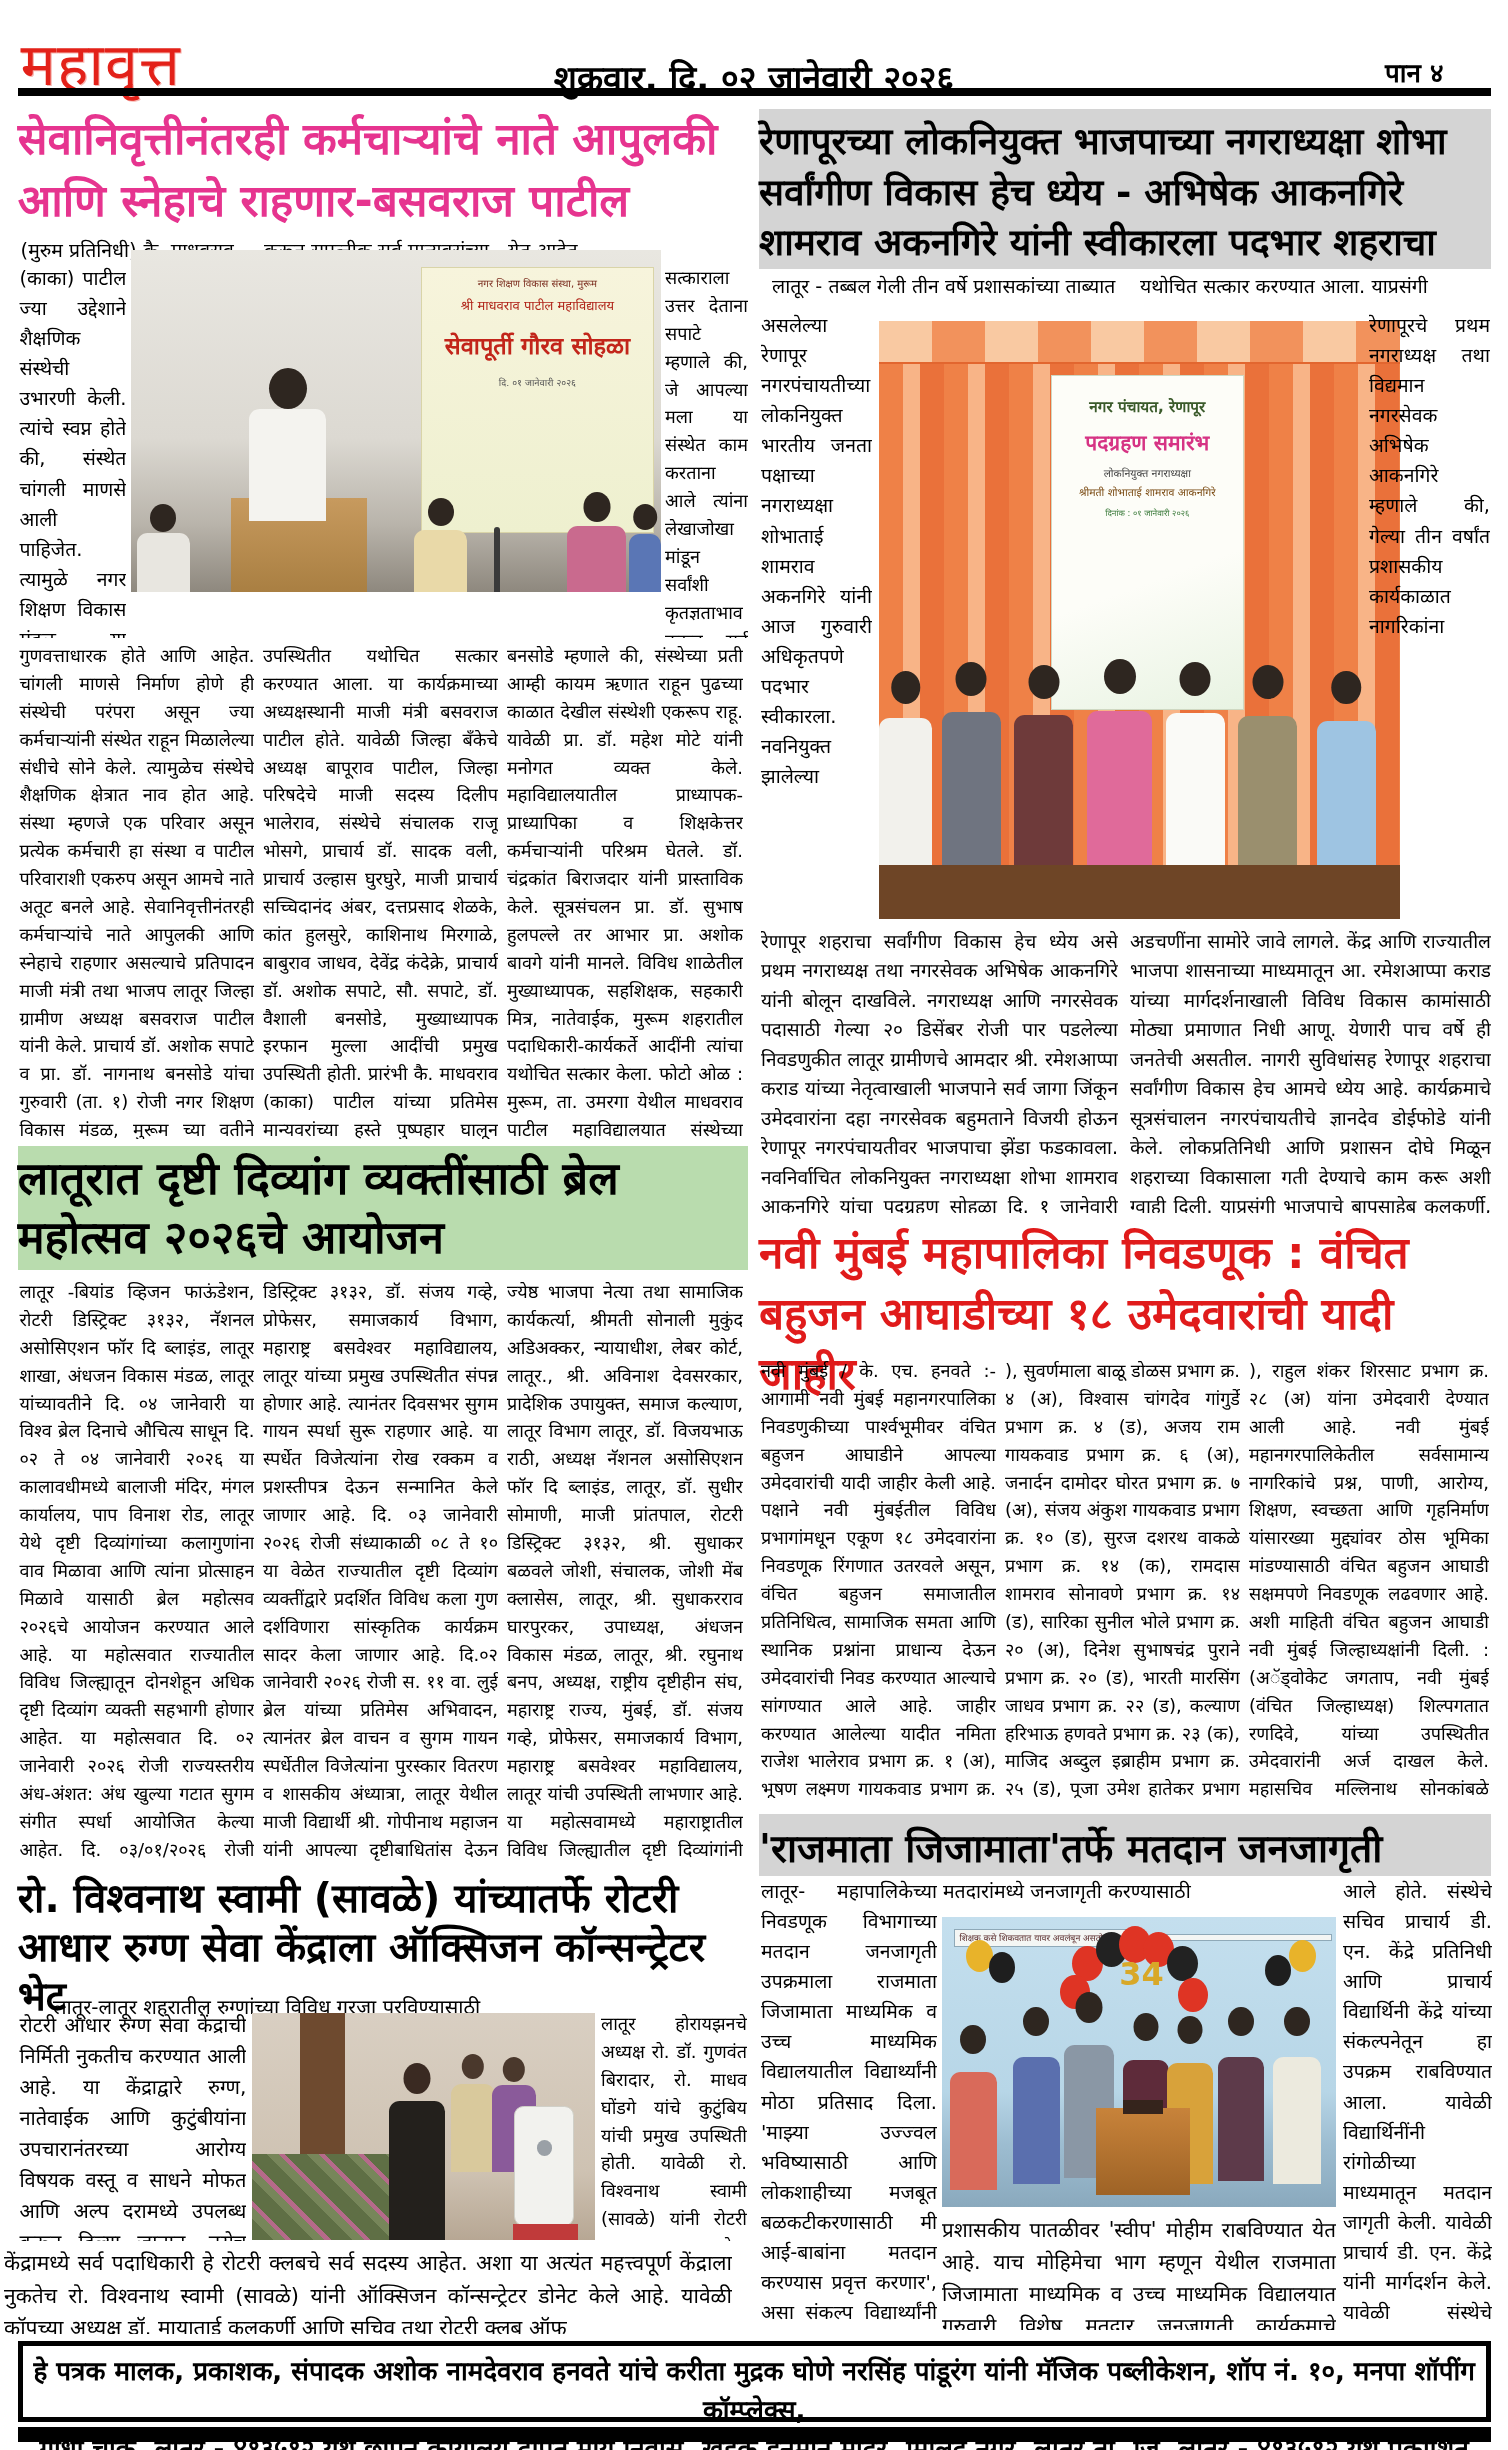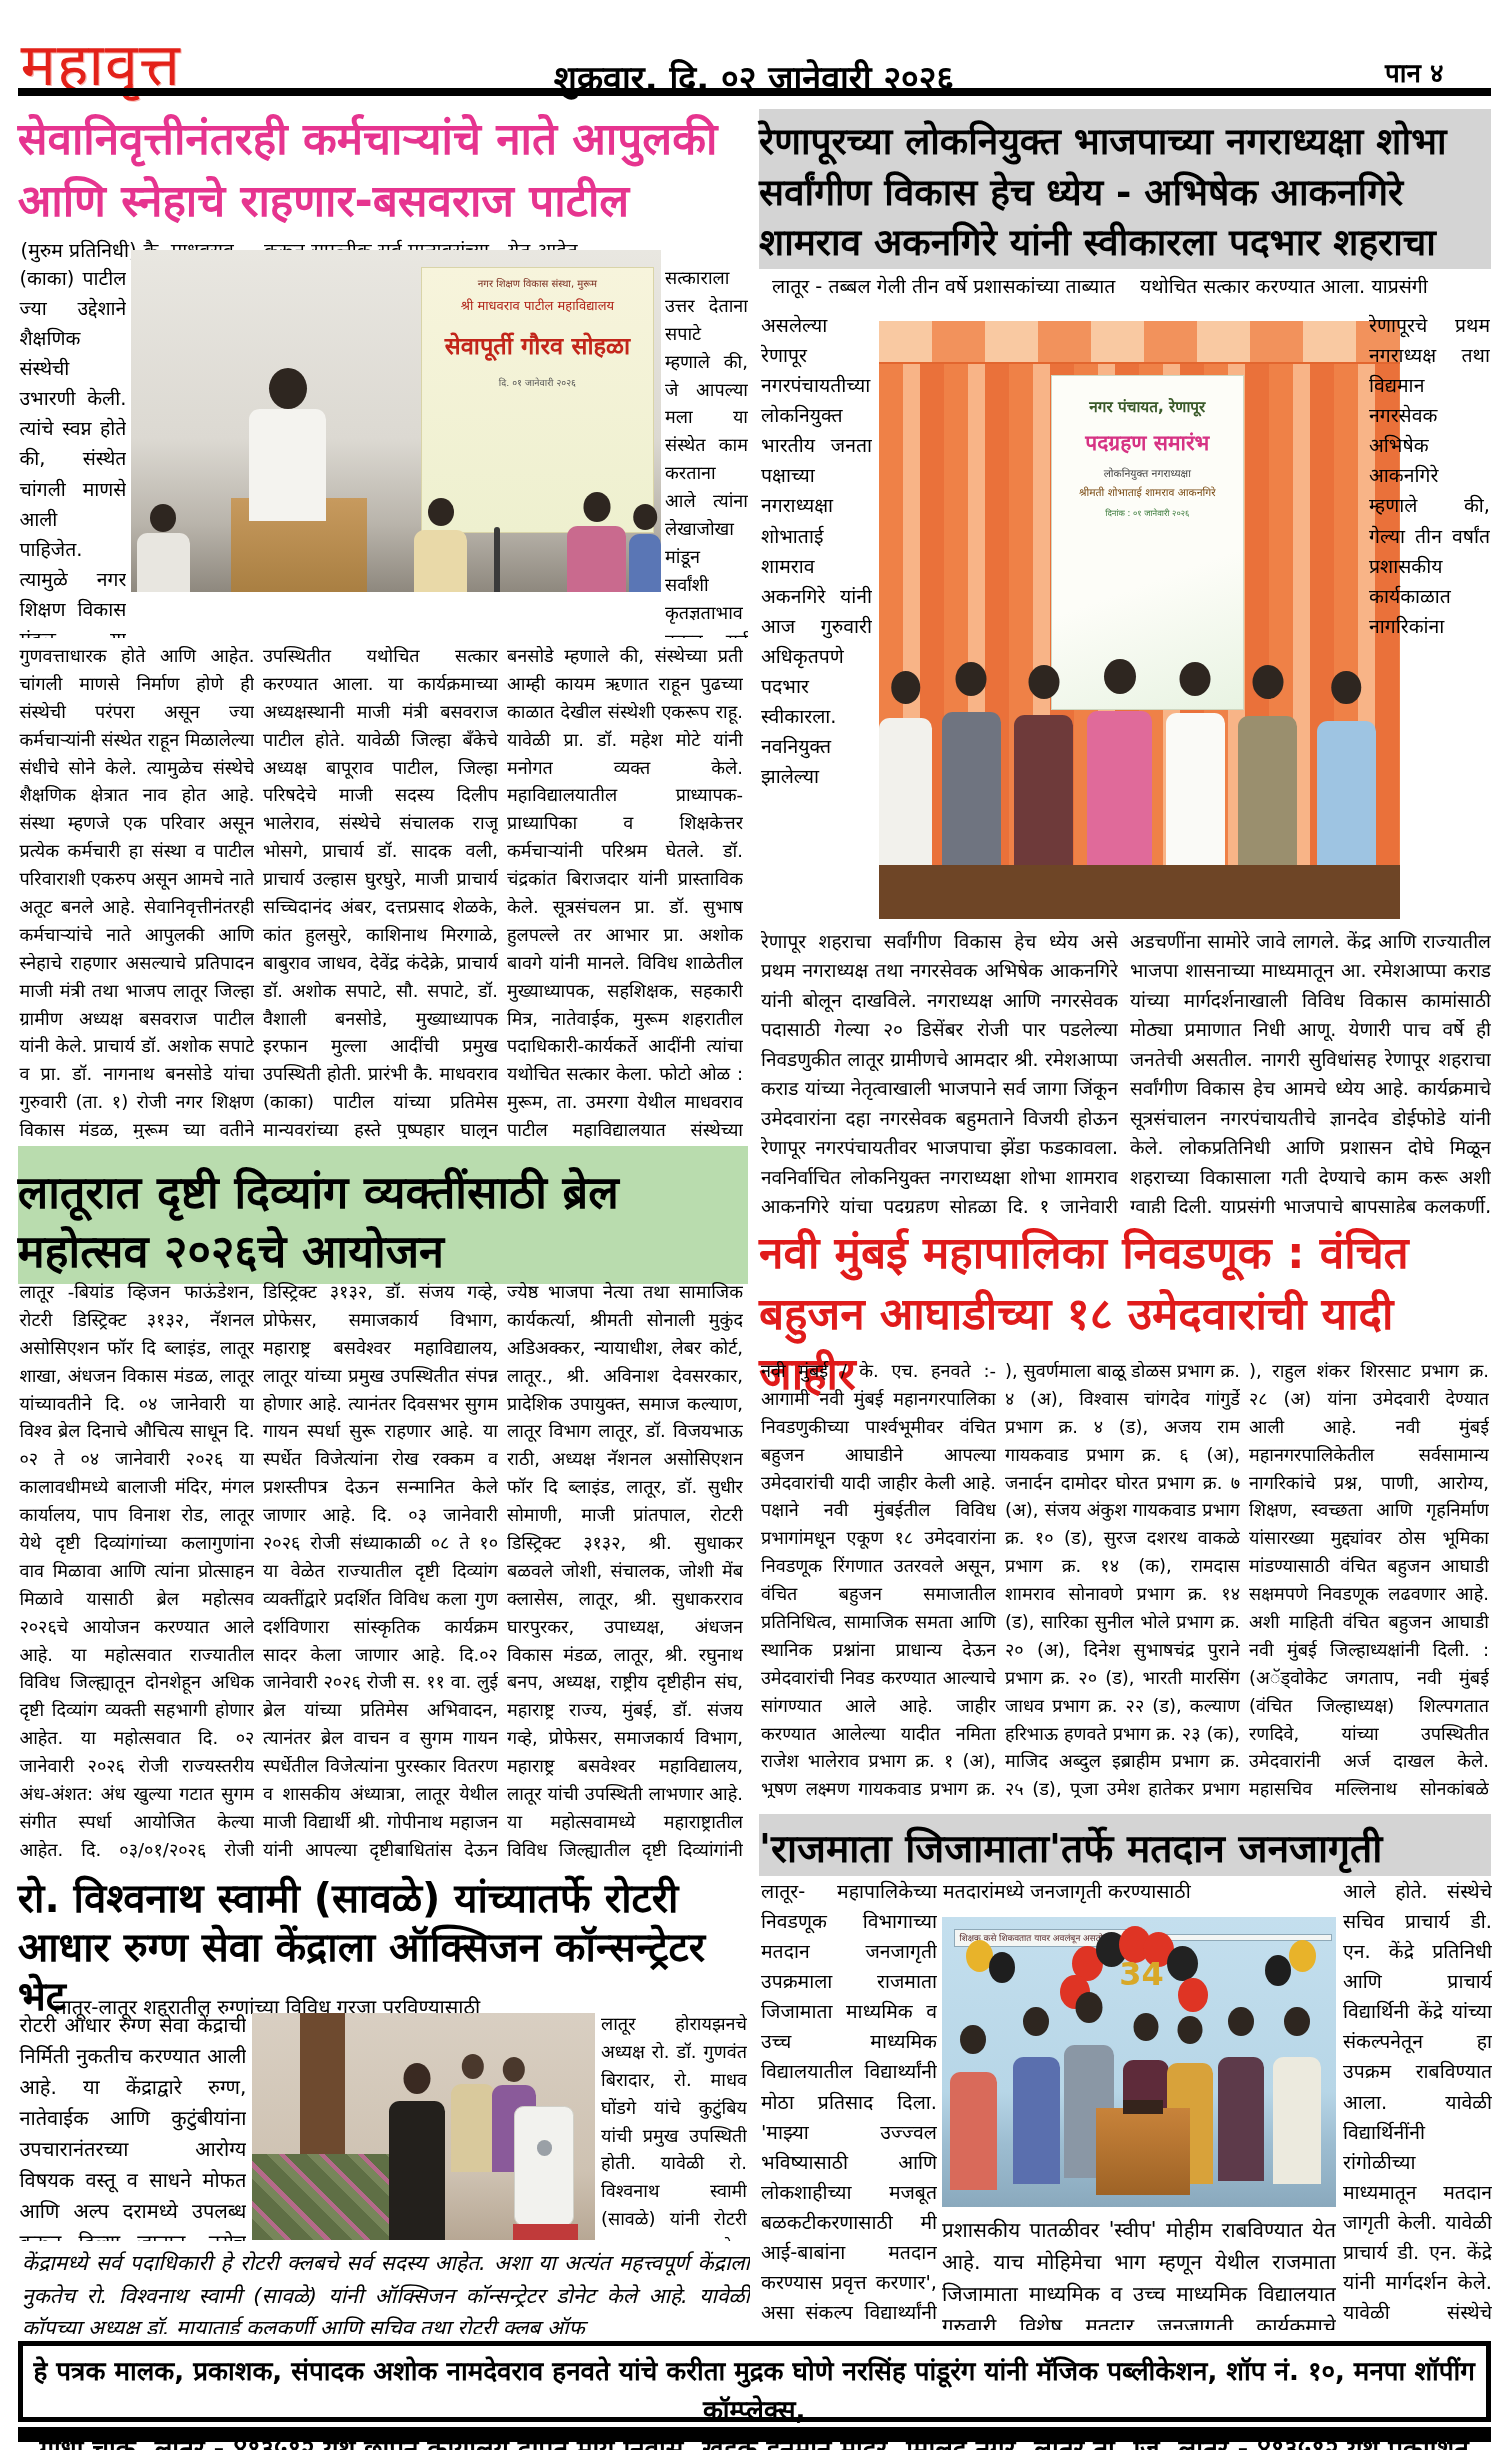--- a/index.html
+++ b/index.html
@@ -9,21 +9,21 @@
   
   .masthead{font-size:59px;font-weight:normal;color:#e32119;letter-spacing:1.2px;
             text-shadow:1.2px 1.2px 0 #f7b9b4;}
   .dateline{font-size:34px;font-weight:bold;text-align:center;}
   .pagelabel{font-size:26px;font-weight:bold;}
   .toprule{background:#000;}
   
   .hl{font-weight:bold;text-align:left;}
   .hl-pink{color:#e6348f;font-size:44px;line-height:1.42;}
   .hl-grayband{background:#d4d4d4;color:#000;font-size:37px;line-height:1.36;padding-top:8.3px;}
-  .hl-green{background:#b9dcae;color:#000;font-size:45px;line-height:1.32;padding-top:17px;}
+  .hl-green{background:#b9dcae;color:#000;font-size:45px;line-height:1.32;padding-top:3px;}
   .hl-red{color:#e01b1b;font-size:44px;line-height:1.38;}
   .hl-black{color:#000;font-size:40px;line-height:1.22;}
   
   .bt{font-size:18px;line-height:1.55;text-align:justify;overflow:hidden;}
   .bt-lg{font-size:20px;line-height:1.55;text-align:justify;overflow:hidden;}
   .bt-c{font-size:19.4px;line-height:1.5;overflow:hidden;}
   
   .photo{overflow:hidden;position:absolute;}
   .ph1{background:linear-gradient(180deg,#e9e7e1 0%,#dcd9d2 55%,#b9b4ab 80%,#8e887e 100%);}
   .ph1-banner{position:absolute;right:7px;top:16.5px;width:44%;height:78%;
@@ -161,21 +161,21 @@
     </div>
     <div class="figure" style="left:70%;bottom:30%;width:44px;height:115px;">
       <div class="head" style="width:22.4px;height:25px;background:#4a382c;"></div>
       <div class="torso" style="height:87px;background:#8a5a9a;"></div>
     </div>
     <div class="ph3-machine"></div>
     <div class="ph3-mbase"></div>
   </div>
 
   <div class="abs bt-lg" style="left:601px;top:2010px;width:146px;height:231px;font-size:18px;">लातूर होरायझनचे अध्यक्ष रो. डॉ. गुणवंत बिरादार, रो. माधव घोंडगे यांचे कुटुंबिय यांची प्रमुख उपस्थिती होती. यावेळी रो. विश्वनाथ स्वामी (सावळे) यांनी रोटरी आधार रुग्णसेवा केंद्रास ऑक्सिजन कॉन्सन्ट्रेटर भेट देऊन भविष्यातही अशाच समाजातील दातृत्व जपावे असे आवाहनही त्यांनी यावेळी केले.</div>
-  <div class="abs bt-lg" style="left:22px;top:2247px;width:728px;height:87px;font-size:21px;font-style:italic;">केंद्रामध्ये सर्व पदाधिकारी हे रोटरी क्लबचे सर्व सदस्य आहेत. अशा या अत्यंत महत्त्वपूर्ण केंद्राला नुकतेच रो. विश्वनाथ स्वामी (सावळे) यांनी ऑक्सिजन कॉन्सन्ट्रेटर डोनेट केले आहे. यावेळी कॉपच्या अध्यक्ष डॉ. मायाताई कुलकर्णी आणि सचिव तथा रोटरी क्लब ऑफ</div>
+  <div class="abs bt-lg" style="left:4px;top:2247px;width:728px;height:87px;font-size:21px;">केंद्रामध्ये सर्व पदाधिकारी हे रोटरी क्लबचे सर्व सदस्य आहेत. अशा या अत्यंत महत्त्वपूर्ण केंद्राला नुकतेच रो. विश्वनाथ स्वामी (सावळे) यांनी ऑक्सिजन कॉन्सन्ट्रेटर डोनेट केले आहे. यावेळी कॉपच्या अध्यक्ष डॉ. मायाताई कुलकर्णी आणि सचिव तथा रोटरी क्लब ऑफ</div>
 
   <div class="abs hl hl-grayband" style="left:759px;top:109px;width:732px;height:152px;">
     <div>रेणापूरच्या लोकनियुक्त भाजपाच्या नगराध्यक्षा शोभा</div>
     <div>सर्वांगीण विकास हेच ध्येय - अभिषेक आकनगिरे</div>
     <div>शामराव अकनगिरे यांनी स्वीकारला पदभार शहराचा</div>
   </div>
 
   <div class="abs bt-c" style="left:772px;top:272px;width:354px;height:31px;">लातूर - तब्बल गेली तीन वर्षे प्रशासकांच्या ताब्यात</div>
   <div class="abs bt-c" style="left:1140px;top:272px;width:351px;height:31px;">यथोचित सत्कार करण्यात आला. याप्रसंगी बोलताना</div>
 

